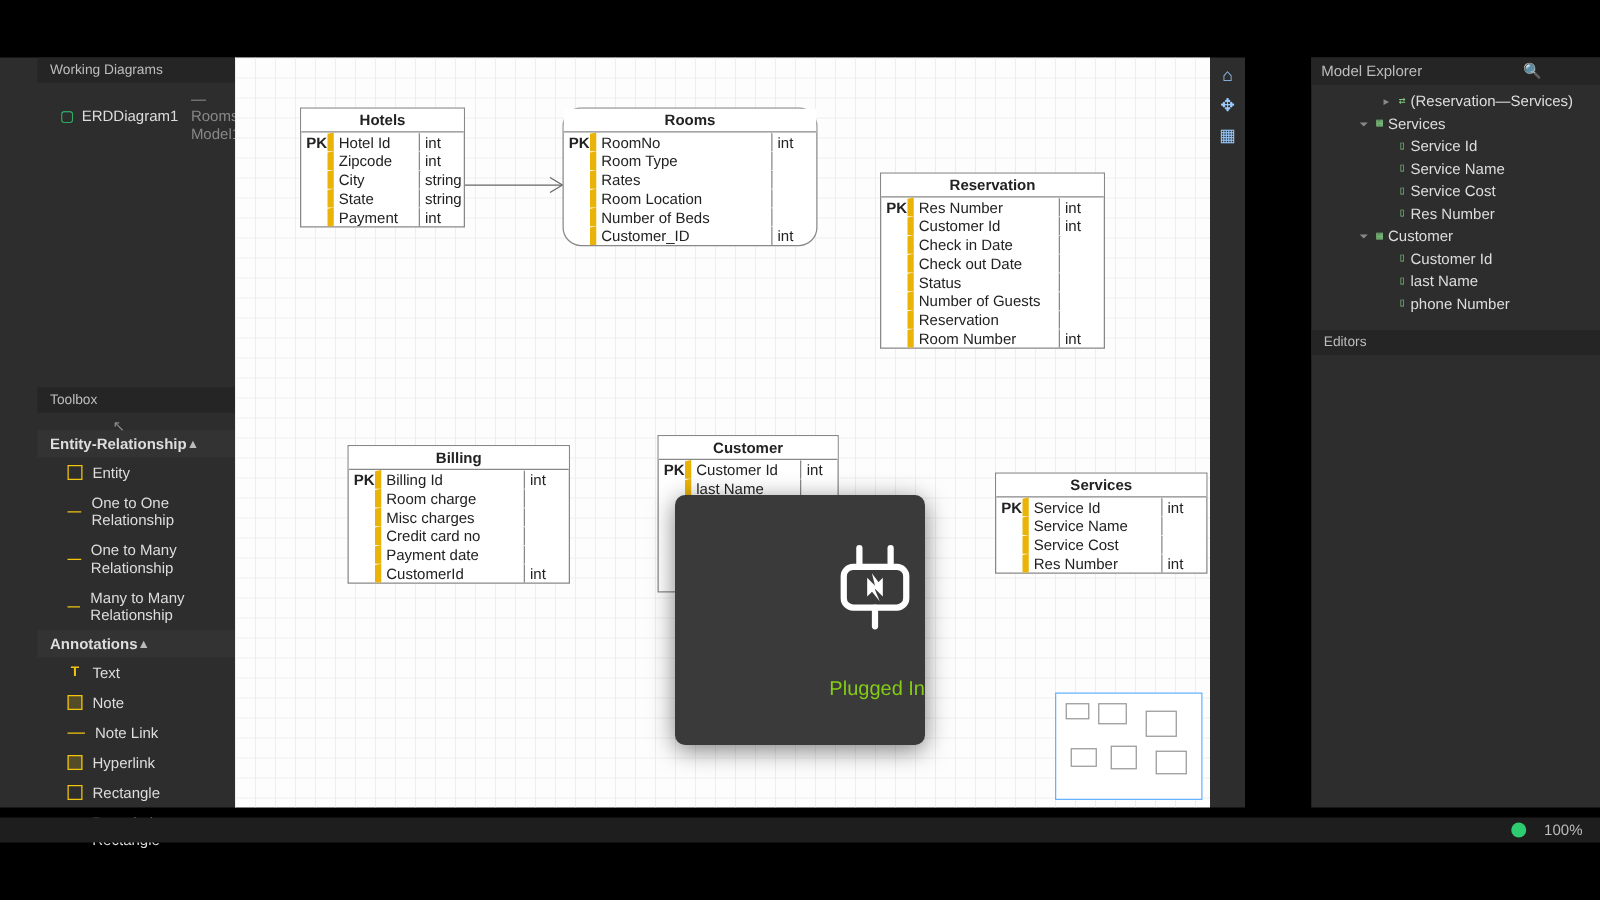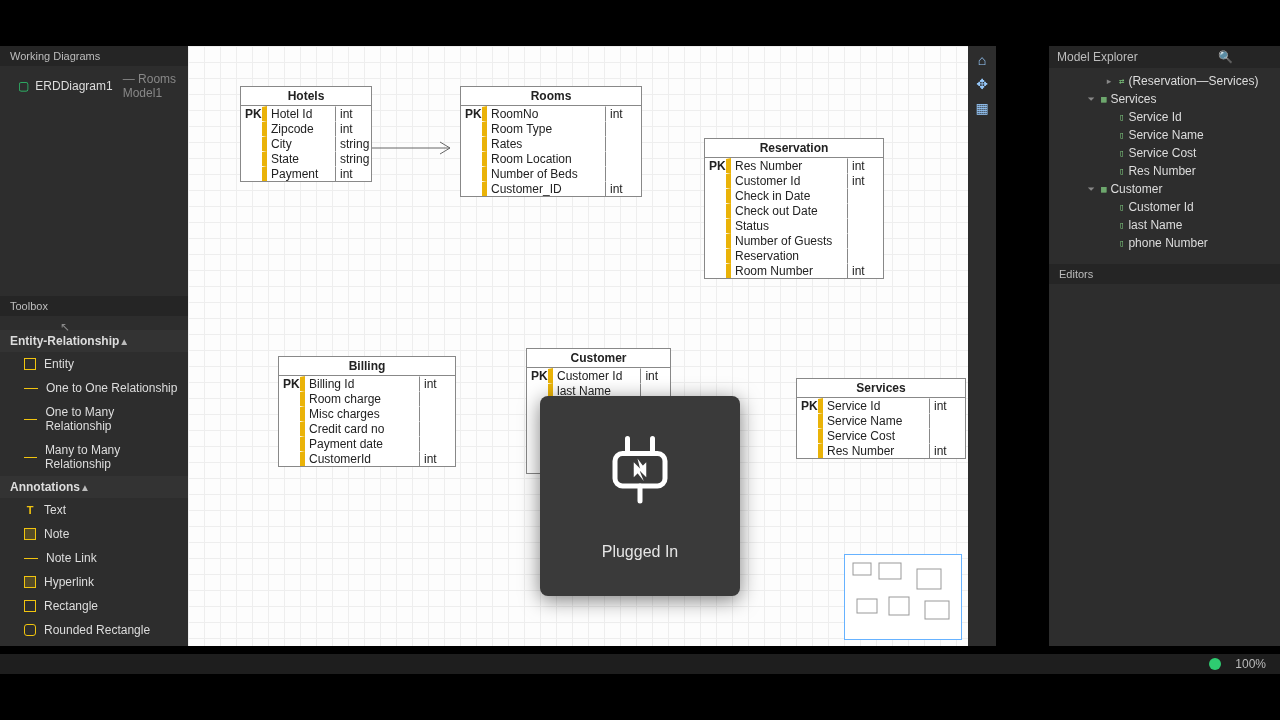--- a/index.html
+++ b/index.html
@@ -13,20 +13,21 @@
     overflow: hidden;
     position: relative;
   }
 
   
   .left-panel {
     position: absolute;
     left: 0; top: 46px;
     width: 188px; height: 600px;
     background: #2d2d2d;
+    padding-left: 30px;
   }
   .panel-title {
     padding: 4px 10px;
     color: #bdbdbd;
     font-size: 11px;
     background: #252525;
   }
   .working-item {
     display: flex; align-items: center; gap: 6px;
     padding: 6px 10px 6px 18px;
@@ -106,24 +107,24 @@
     white-space:nowrap;
   }
   .col-pk   { border-right:5px solid #eab308; font-weight:600; }
   .col-type { border-left:1px solid #888; }
 
   
   .plugged-notif {
     position:absolute;
     width:200px; height:200px;
     background:#3a3a3a;
-    color:#e5e5e5;
+    color:#84cc16;
     border-radius:8px;
     display:flex; flex-direction:column;
-    align-items:center; justify-content:center;
+    align-items:flex-end; justify-content:center;
     gap:32px;
     box-shadow:0 4px 20px rgba(0,0,0,.5);
     font-size:16px;
   }
   .plug-svg { width:80px; height:80px; }
 
   .minimap {
     position:absolute;
     right:6px; bottom:6px;
     width:118px; height:86px;
@@ -290,21 +291,21 @@
           <div>City</div>
           <div class="col-type">string</div>
           <div class="col-pk"></div>
           <div>State</div>
           <div class="col-type">string</div>
           <div class="col-pk"></div>
           <div>Payment</div>
           <div class="col-type">int</div>
         </div>
       </div>
-      <div class="entity" style="left: 272px; top: 40px; width: 182px;">
+      <div class="entity" style="left: 262px; top: 40px; width: 204px; border-radius: 15px;">
         <div class="entity-title">Rooms</div>
         <div class="entity-body">
           <div class="col-pk">PK</div>
           <div>RoomNo</div>
           <div class="col-type">int</div>
           <div class="col-pk"></div>
           <div>Room Type</div>
           <div class="col-type"></div>
           <div class="col-pk"></div>
           <div>Rates</div>

